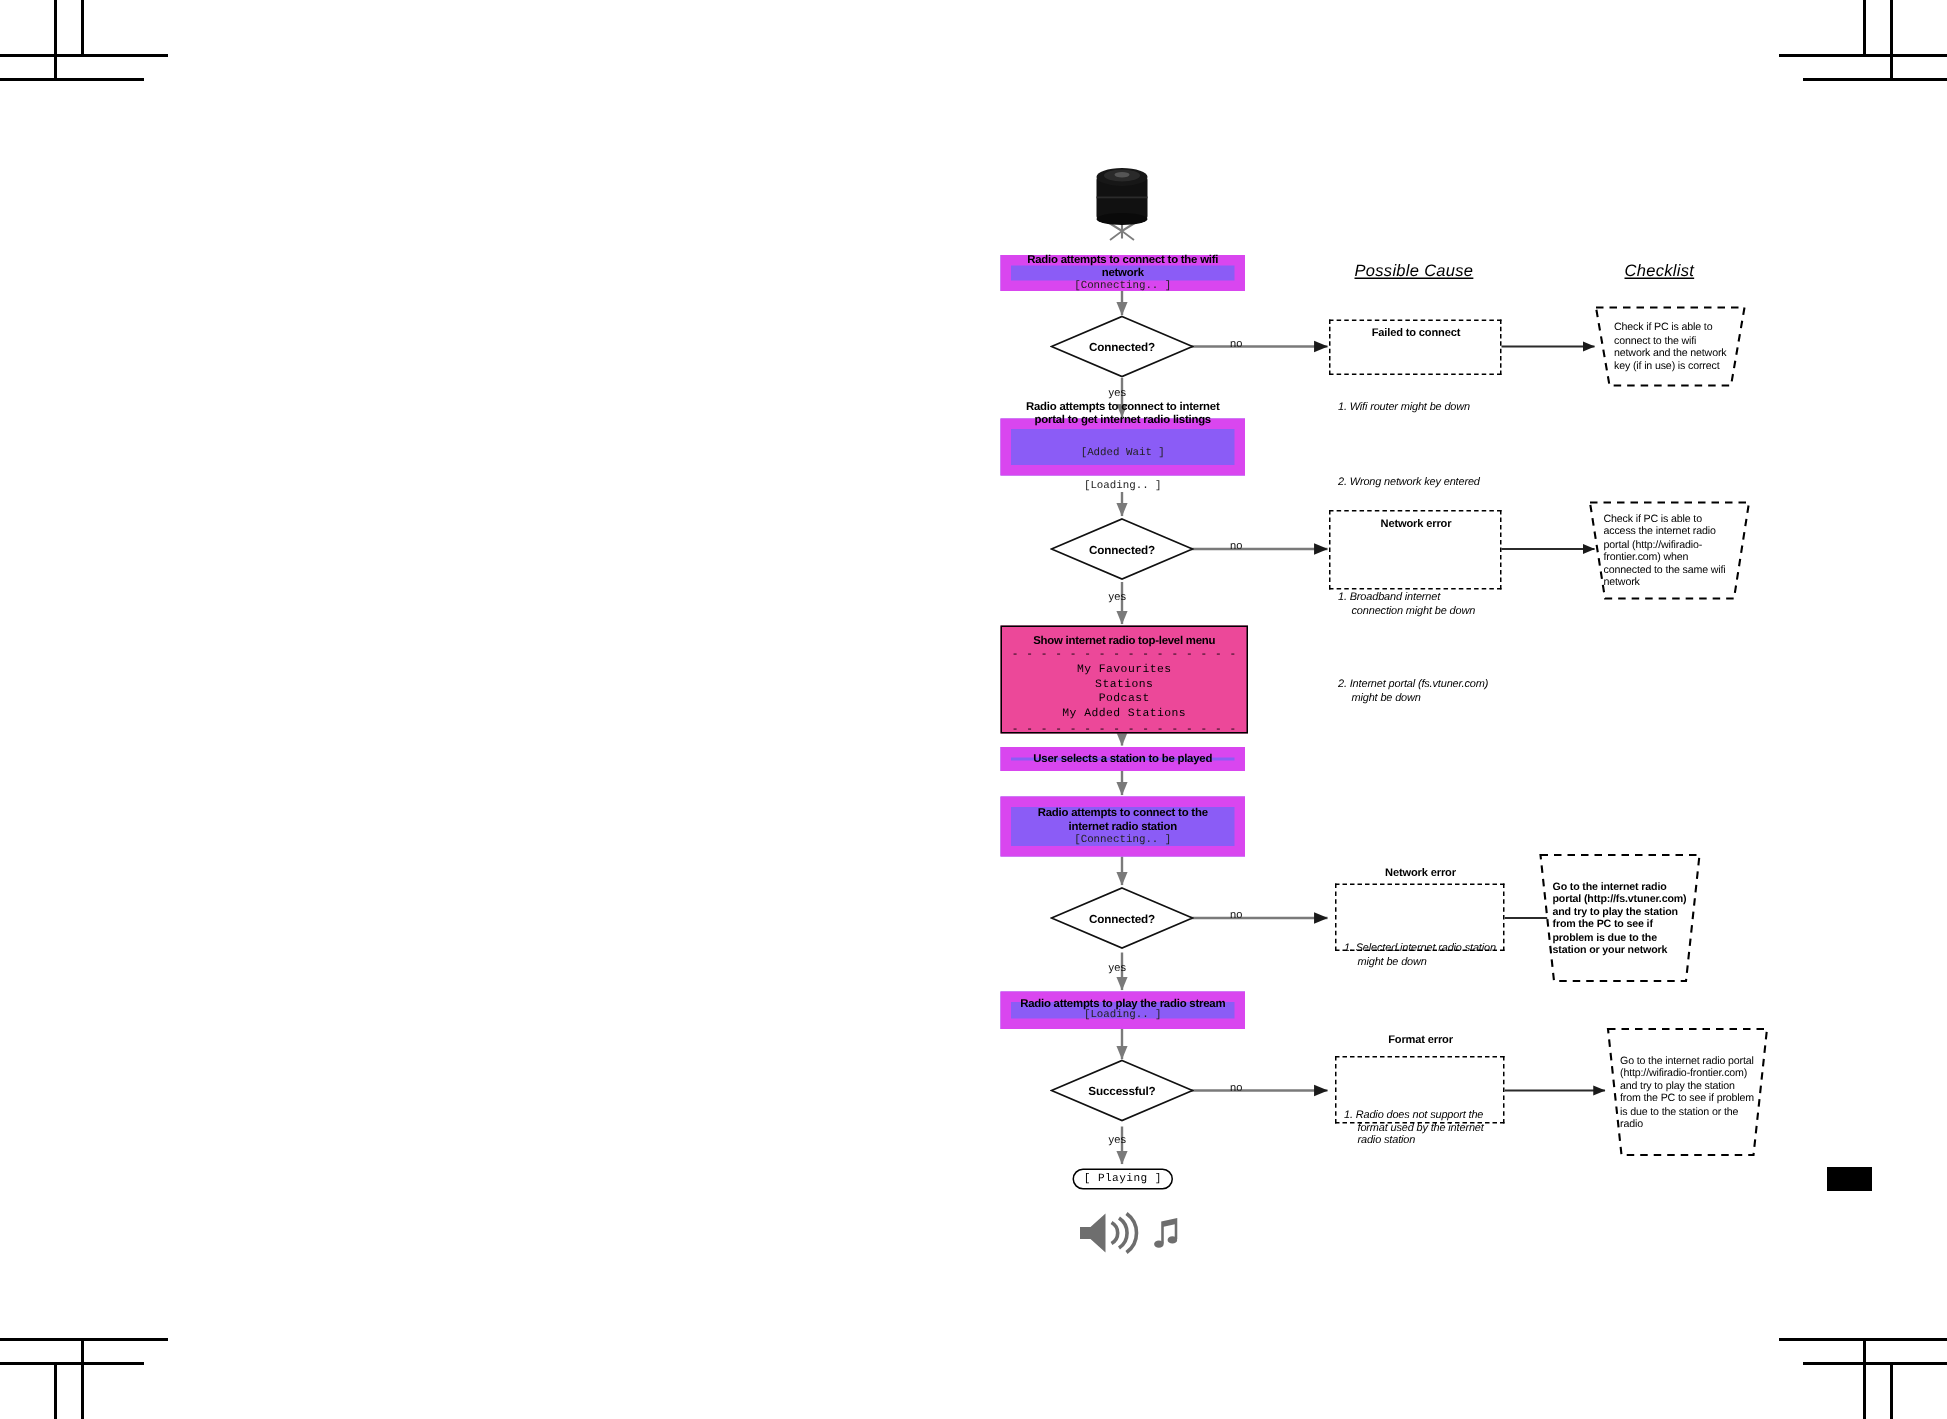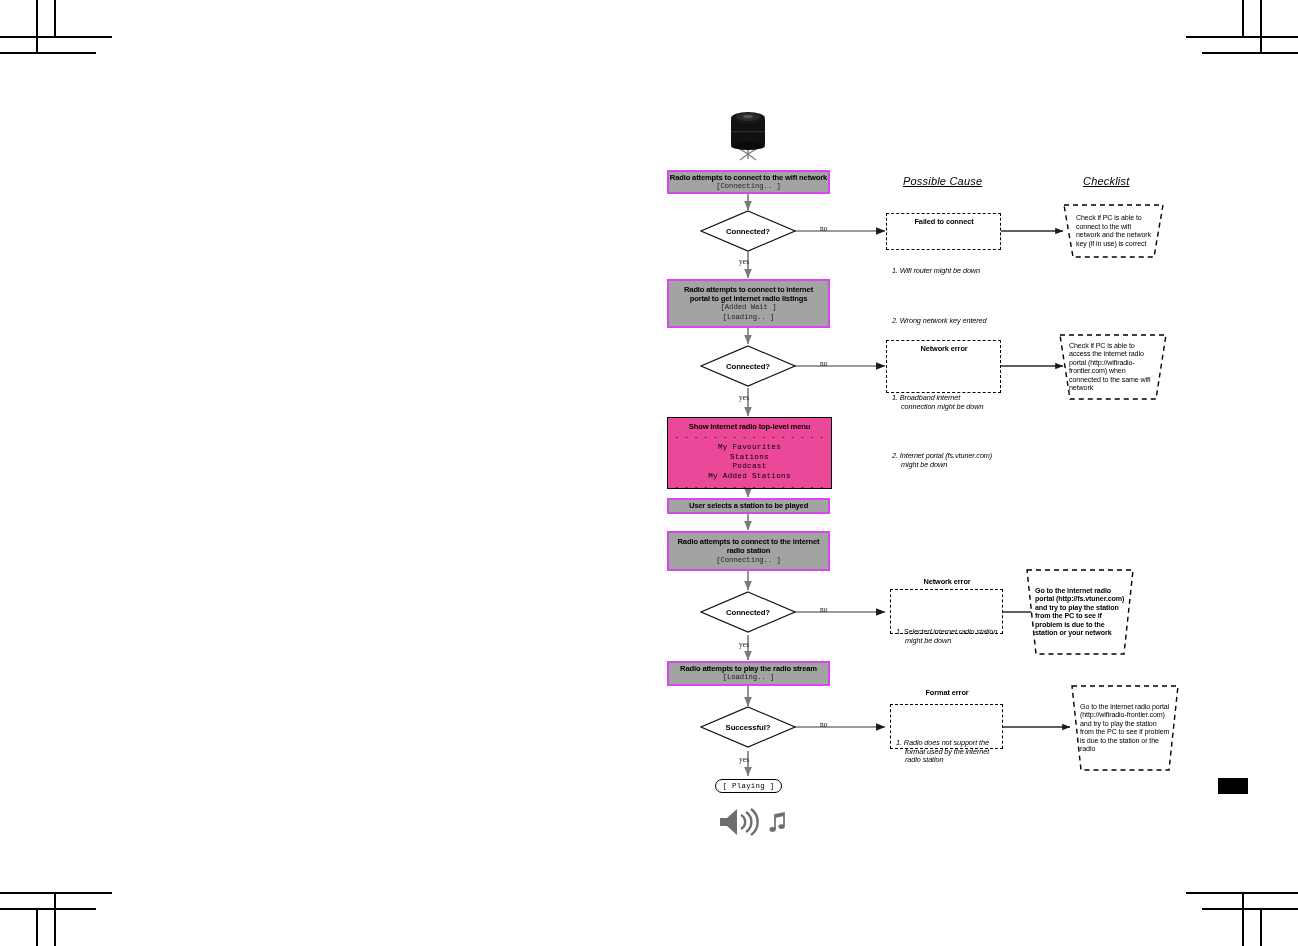--- a/index.html
+++ b/index.html
@@ -8,21 +8,21 @@
 
   
   .crop{position:absolute;background:#000;}
 
   
   #flow{position:absolute;left:0;top:0;width:1298px;height:946px;}
 
   .node{position:absolute;box-sizing:border-box;text-align:center;
         display:flex;flex-direction:column;align-items:center;justify-content:center;}
 
-  .proc{border:2px solid #d946ef;background:#a3a3a3;}
+  .proc{border:7px solid #d946ef;background:#8b5cf6;}
   .proc .l1{font-size:7.6px;line-height:9.4px;letter-spacing:-0.15px;font-weight:600;}
   .proc .l2{font-family:"Liberation Mono", monospace;font-size:7.2px;line-height:9.6px;color:#222;}
 
   .menu-box{border:1px solid #000;background:#ec4899;padding-top:4px;}
   .menu-box .title{font-size:7.6px;font-weight:600;letter-spacing:-0.15px;}
   .menu-box .dash{font-family:"Liberation Mono", monospace;font-size:7.4px;line-height:8px;letter-spacing:0.4px;margin:2px 0;}
   .menu-box .mi{font-family:"Liberation Mono", monospace;font-size:7.6px;line-height:9.6px;letter-spacing:0.3px;}
 
   .diamond{position:absolute;}
   .diamond svg{position:absolute;left:0;top:0;}
@@ -37,21 +37,21 @@
 
   .trap{position:absolute;}
   .trap svg{position:absolute;left:0;top:0;}
   .trap .tt{position:absolute;left:0;top:0;width:100%;height:100%;display:flex;
             align-items:center;justify-content:center;text-align:left;
             font-size:7.1px;line-height:8.5px;letter-spacing:-0.1px;padding:0 14px;box-sizing:border-box;}
 
   .hdr{position:absolute;font-size:11px;font-style:italic;font-weight:400;
        text-decoration:underline;letter-spacing:0.2px;white-space:nowrap;}
 
-  .edgelab{position:absolute;font-size:7.4px;letter-spacing:0.1px;color:#111;font-family:Liberation Serif, serif;}
+  .edgelab{position:absolute;font-size:7.4px;letter-spacing:0.1px;color:#111;}
 
   .pill{position:absolute;box-sizing:border-box;border:1px solid #000;border-radius:14px;
         background:#fff;display:flex;align-items:center;justify-content:center;
         font-family:"Liberation Mono", monospace;font-size:7.4px;letter-spacing:0.3px;}
 
   .device{position:absolute;}
   .spk{position:absolute;}
   .tab{position:absolute;background:#000;}
 </style>
 </head>
@@ -140,21 +140,21 @@
 
 <div class="diamond" style="left:700px;top:210px;width:96px;height:42px;">
   <svg width="96" height="42" viewBox="0 0 96 42">
       <polygon points="48,1 95,21 48,41 1,21" fill="#fff" stroke="#111" stroke-width="1.2"></polygon>
     </svg>
   <div class="dlab">Connected?</div>
 </div>
 <div class="edgelab" style="left:820px;top:224px;">no</div>
 <div class="edgelab" style="left:739px;top:257px;">yes</div>
 
-<div class="node proc" style="left:667px;top:279px;width:163px;height:49px;">
+<div class="node proc" style="left:667px;top:279px;width:163px;height:38px;gap:13px;">
   <div class="l1" style="padding:0 6px;">Radio attempts to connect to internet portal to get internet radio listings</div>
   <div class="l2">[Added Wait ]</div>
   <div class="l2">[Loading.. ]</div>
 </div>
 
 <div class="diamond" style="left:700px;top:345px;width:96px;height:42px;">
   <svg width="96" height="42" viewBox="0 0 96 42">
       <polygon points="48,1 95,21 48,41 1,21" fill="#fff" stroke="#111" stroke-width="1.2"></polygon>
     </svg>
   <div class="dlab">Connected?</div>

